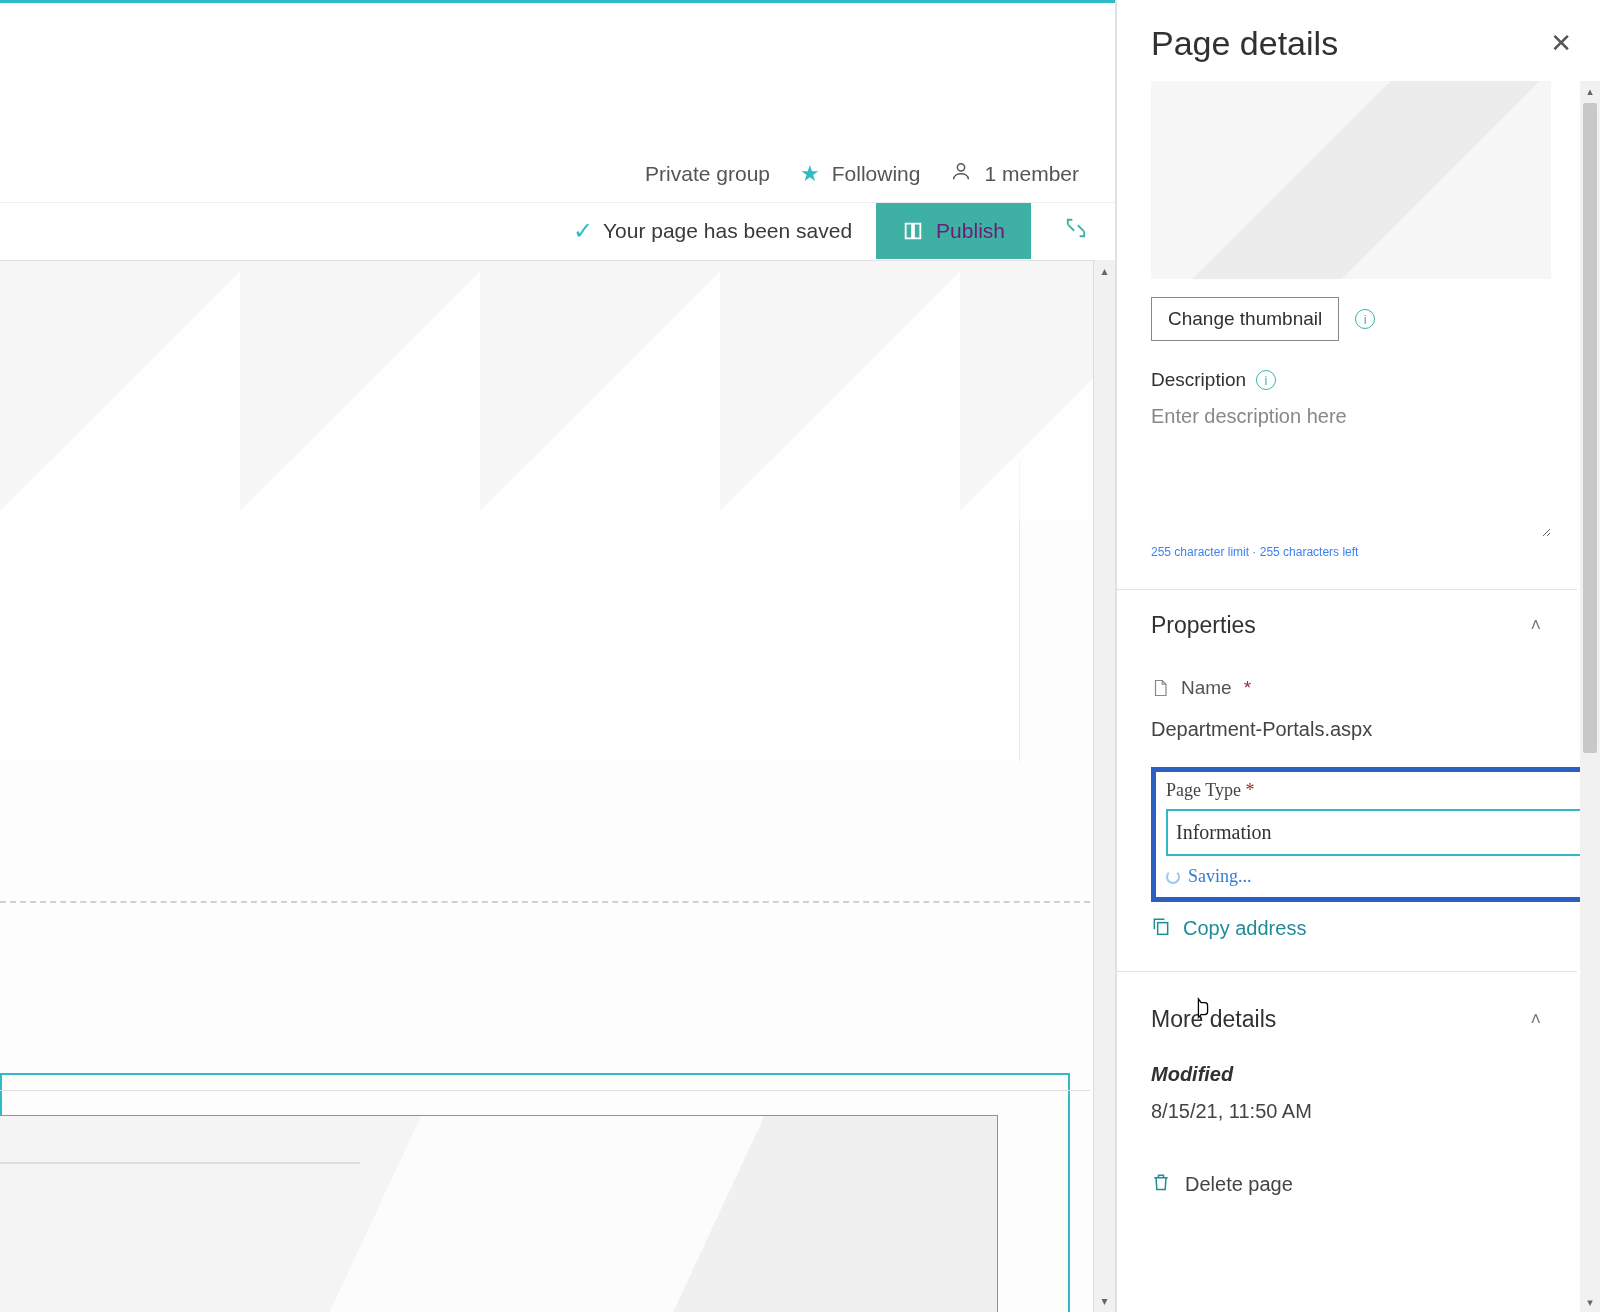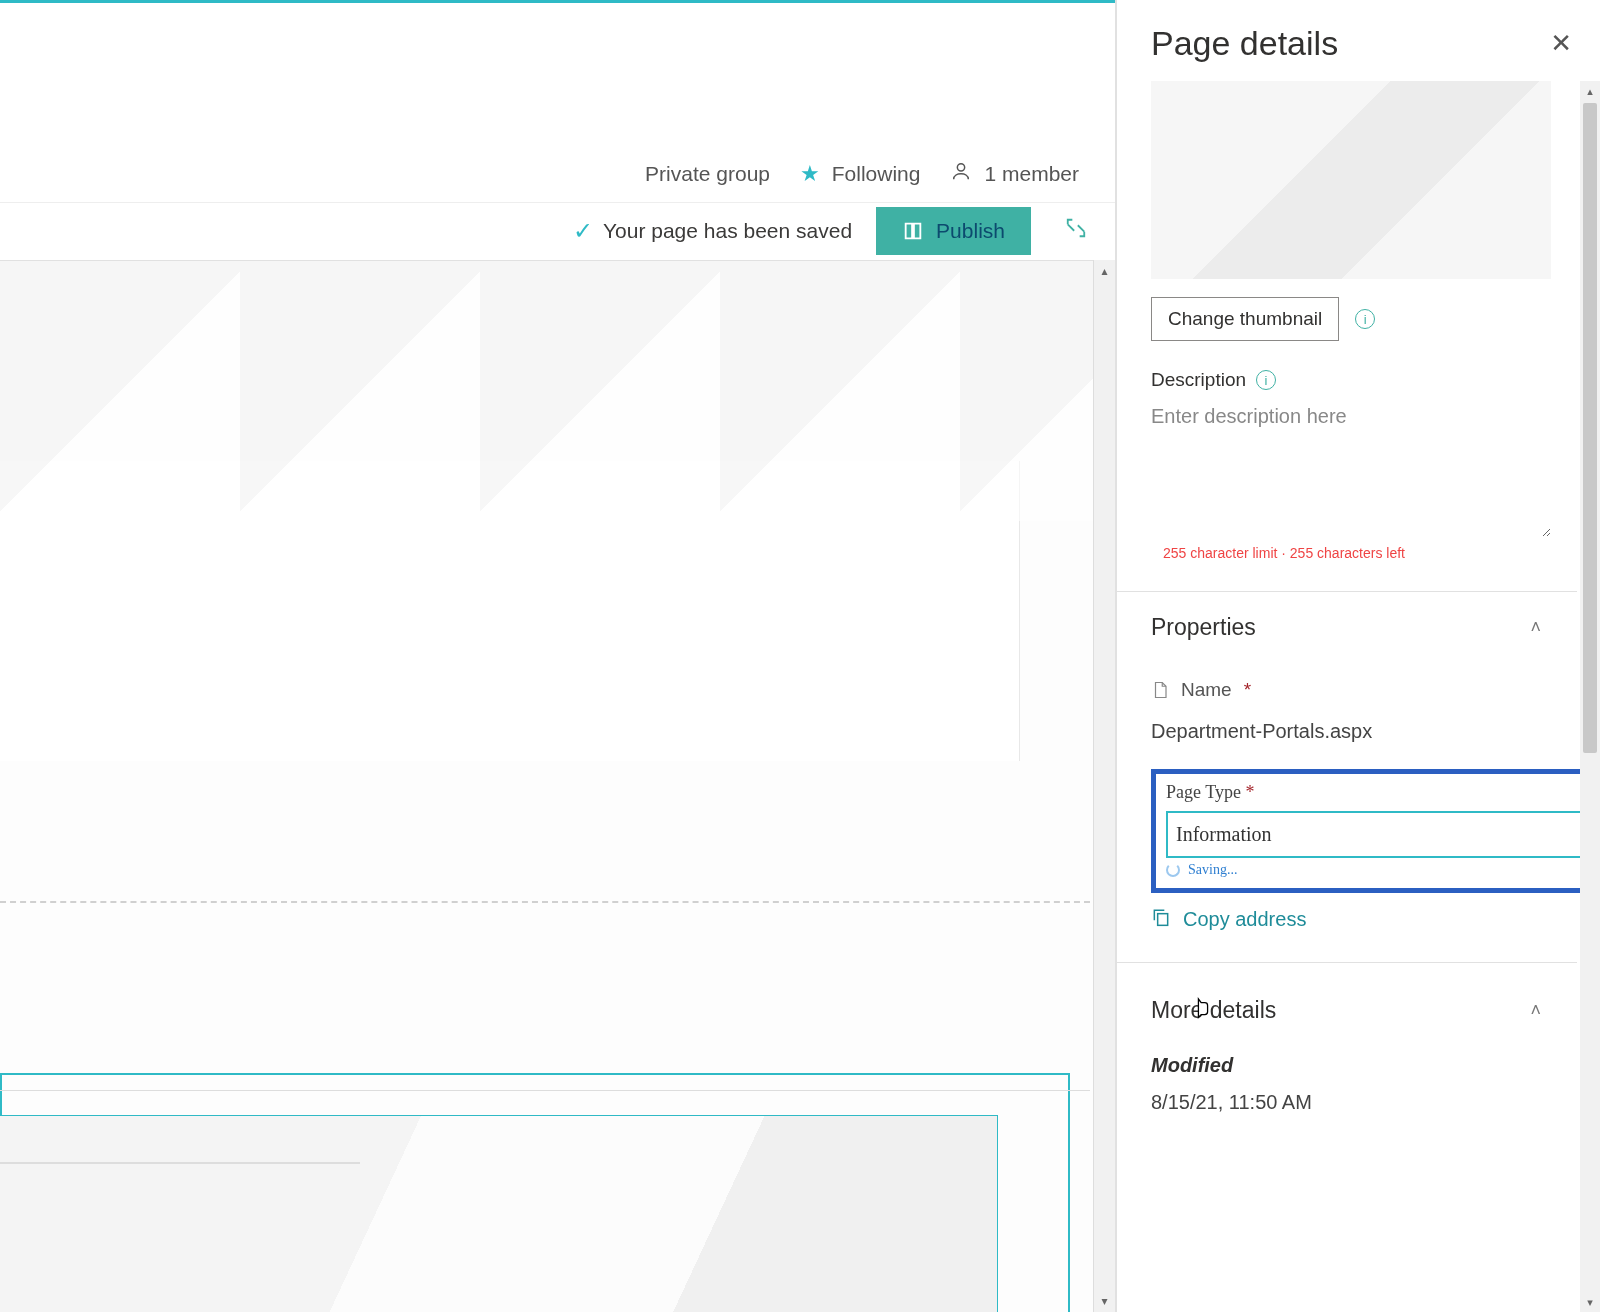--- a/index.html
+++ b/index.html
@@ -32,22 +32,22 @@
     position:absolute; left:0; right:0; top:203px; height:56px;
     display:flex; justify-content:flex-end; align-items:center;
     gap:24px; padding-right:18px;
   }
   .saved-msg {
     display:flex; align-items:center; gap:10px; color:#3b3a39; font-size:21px;
   }
   .saved-msg .check { color:#2fbac6; font-size:24px; }
   .publish-btn {
     display:flex; align-items:center; gap:12px;
-    background:#3fb1a4; color:#0c4a6e; border:none;
-    font-size:21px; padding:10px 26px; height:48px;
+    background:#3fb1a4; color:#701a75; border:none;
+    font-size:21px; padding:10px 26px; height:56px;
     cursor:pointer;
   }
   .publish-btn .book-icon { width:22px; height:22px; }
   .expand-icon { color:#3fb1a4; font-size:22px; padding:4px 10px; cursor:pointer; }
 
   .canvas-scroll {
     position:absolute; left:0; top:260px; right:0; bottom:0;
     border-top:1px solid #e1e1e1;
     background:#fdfdfd;
   }
@@ -151,21 +151,21 @@
     border-radius:50%; font-size:13px; display:flex; align-items:center; justify-content:center;
   }
 
   .field-label { font-size:19px; font-weight:400; color:#323130; display:flex; align-items:center; gap:10px;}
   .desc-area {
     width:400px; height:138px; margin-top:8px;
     border:none; resize:both; font-size:20px; color:#555;
     overflow:auto; padding:6px 0; font-family:inherit;
   }
   .desc-area::placeholder { color:#888; }
-  .char-limit { font-size:14px; color:#ef4444; margin-top:4px;margin-left:12px; }
+  .char-limit { font-size:12px; color:#3b82f6; margin-top:4px; }
 
   .section-divider { border-top:1px solid #e1e1e1; margin:30px 0 22px -34px; width:460px;}
 
   .section-head {
     display:flex; align-items:center; justify-content:space-between;
     padding-right:30px; cursor:pointer;
   }
   .section-head h3 { font-size:23px; font-weight:400; }
   .chev { color:#777; font-size:18px; }
 
@@ -180,21 +180,21 @@
   }
   .page-type-block .lbl { font-size:18px; color:#444; }
   .page-type-block .req { color:#a4262c; }
   .page-type-input {
     width:100%; margin-top:8px;
     border:2px solid #2fbac6; padding:10px 8px;
     font-size:20px; color:#333; font-family:inherit;
   }
   .saving {
     display:flex; align-items:center; gap:8px;
-    color:#2f7fd1; font-size:14px; margin-top:4px;
+    color:#2f7fd1; font-size:18px; margin-top:10px;
   }
   .spinner {
     width:14px; height:14px; border:2px solid #9cc8ef; border-top-color:transparent;
     border-radius:50%;
   }
 
   .copy-address {
     display:flex; align-items:center; gap:12px;
     color:#1f8c99; font-size:20px; margin-top:14px; cursor:pointer;
   }
@@ -348,20 +348,28 @@
       <div class="section-head more-details">
         <h3>More details</h3>
         <span class="chev">˄</span>
       </div>
 
       <div class="modified-block">
         <div class="lbl">Modified</div>
         <div class="val">8/15/21, 11:50 AM</div>
       </div>
 
+      <div class="delete-row">
+        <span class="trash">
+          <svg viewBox="0 0 24 24" fill="none" stroke="#1f8c99" stroke-width="1.8">
+              <path d="M4 7h16M9 7V4h6v3M6 7l1 14h10l1-14"></path>
+            </svg>
+        </span>
+        <span>Delete page</span>
+      </div>
 
     </div>
 
     <div class="panel-scroll">
       <div class="up">▴</div>
       <div class="thumb"></div>
       <div class="dn">▾</div>
     </div>
   </div>
 </aside>

